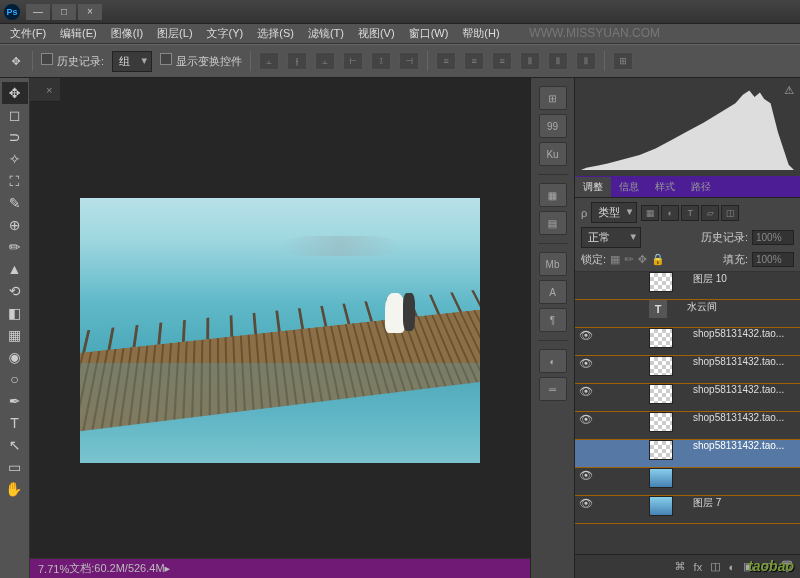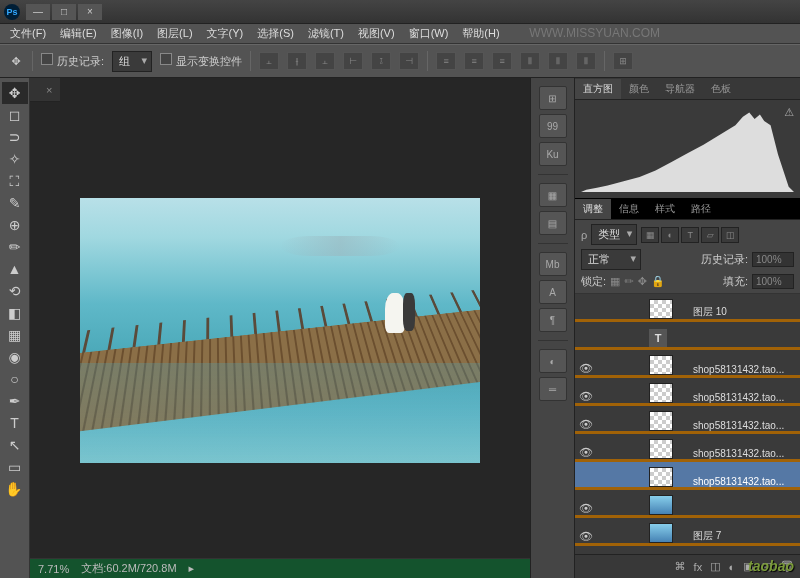--- a/index.html
+++ b/index.html
@@ -26,40 +26,40 @@
 .doc-tab{height:24px;background:#333;display:flex;align-items:center;padding:0 8px;color:#bbb;border-bottom:1px solid #222;width:fit-content}
 .doc-tab .x{margin-left:8px;color:#888}
 .canvas-viewport{flex:1;display:flex;align-items:center;justify-content:center;background:#262626;position:relative}
 .canvas-img{width:400px;height:265px;background:linear-gradient(180deg,#b8e0e8 0%,#a0d8e0 15%,#5fb8c8 40%,#4aa8b8 60%,#5fb8c8 80%,#7fc8d0 100%);position:relative;overflow:hidden}
 .mountains{position:absolute;top:38px;left:50%;width:120px;height:20px;background:linear-gradient(90deg,transparent,#9ab8c0,transparent);border-radius:50%/100%;opacity:.6}
 .pier{position:absolute;top:120px;left:-20px;width:500px;height:90px;transform:perspective(400px) rotateX(35deg) rotateZ(-8deg);background:repeating-linear-gradient(90deg,#8b6f47 0,#8b6f47 6px,#6b4f2f 6px,#6b4f2f 8px)}
 .pier::before{content:"";position:absolute;top:-30px;left:0;right:0;height:30px;background:repeating-linear-gradient(90deg,transparent 0,transparent 22px,#5a4a3a 22px,#5a4a3a 25px)}
 .reflection{position:absolute;bottom:0;left:0;right:0;height:100px;background:linear-gradient(180deg,rgba(100,180,200,.3),rgba(80,160,180,.6));transform:scaleY(-1);opacity:.5}
 .figures{position:absolute;top:95px;right:75px;width:20px;height:40px;background:#f5f5f0;border-radius:40% 40% 20% 20%}
 .figures::after{content:"";position:absolute;left:18px;width:12px;height:38px;background:#3a3a3a;border-radius:30%}
-.statusbar-doc{height:20px;background:#14532d;display:flex;align-items:center;padding:0 8px;gap:12px;color:#bbb;border-top:1px solid #333}
+.statusbar-doc{height:20px;background:#701a75;display:flex;align-items:center;padding:0 8px;color:#bbb;border-top:1px solid #333}
 .right-dock{width:45px;background:#454545;border-left:1px solid #222;border-right:1px solid #222;display:flex;flex-direction:column;align-items:center;padding-top:8px;gap:4px}
 .dock-icon{width:28px;height:24px;background:#555;border:1px solid #333;border-radius:2px;display:flex;align-items:center;justify-content:center;font-size:10px;color:#aaa}
 .dock-sep{width:30px;height:1px;background:#333;margin:4px 0}
 .panels{width:225px;background:#454545;display:flex;flex-direction:column}
 .panel-tabs{height:22px;background:#383838;display:flex;align-items:center;border-bottom:1px solid #222}
 .ptab{padding:3px 8px;color:#999;cursor:pointer;font-size:10px}
 .ptab.active{background:#454545;color:#ddd}
 .histogram{height:98px;background:#3a3a3a;position:relative;padding:6px}
 .hist-svg{width:100%;height:100%}
-.adj-row{height:22px;background:#000000;display:flex;align-items:center;border-bottom:1px solid #222}
+.adj-row{height:22px;background:#4c1d95;display:flex;align-items:center;border-bottom:1px solid #222}
 .layers-panel{flex:1;display:flex;flex-direction:column;background:#454545;overflow:hidden}
 .layer-controls{padding:4px 6px;display:flex;flex-direction:column;gap:4px;border-bottom:1px solid #333}
 .lc-row{display:flex;align-items:center;gap:4px}
 .lc-row .select{flex:0 0 auto}
 .filter-icons{display:flex;gap:2px}
 .filter-icons span{width:18px;height:16px;background:#3a3a3a;border:1px solid #222;display:flex;align-items:center;justify-content:center;font-size:9px;color:#888}
 .sm-input{width:42px;background:#333;border:1px solid #222;color:#888;padding:1px 3px;font-size:10px}
 .layer-list{flex:1;overflow:auto;background:#3a3a3a}
-.layer{height:28px;display:flex;align-items:flex-end;border-bottom:3px solid #a16207;padding:0 4px;gap:20px}
+.layer{height:28px;display:flex;align-items:flex-start;border-bottom:1px solid #a16207;padding:0 4px;gap:20px}
 .layer.selected{background:#5578a5}
 .eye{width:14px;height:14px;color:#ccc;font-size:11px;display:flex;align-items:center;justify-content:center}
 .thumb{width:24px;height:20px;background:#fff;border:1px solid #222;background-image:repeating-conic-gradient(#ccc 0 25%,#fff 0 50%);background-size:8px 8px}
 .thumb.img{background:linear-gradient(#87ceeb,#4682b4)}
 .layer-name{color:#ddd;font-size:10px;flex:1;white-space:nowrap;overflow:hidden;text-overflow:ellipsis}
 .layer.selected .layer-name{color:#fff}
 .type-icon{width:18px;height:18px;background:#555;display:flex;align-items:center;justify-content:center;font-size:11px;font-weight:bold;color:#ddd}
 .panel-footer{height:24px;background:#383838;display:flex;align-items:center;justify-content:flex-end;padding:0 6px;gap:8px;border-top:1px solid #222}
 .pf-icon{color:#aaa;font-size:11px}
 .watermark{position:absolute;bottom:4px;right:6px;color:#7a9a3a;font-weight:bold;font-size:14px;text-shadow:1px 1px 1px #000;font-style:italic}
@@ -145,21 +145,21 @@
     <div class="canvas-viewport">
       <div class="canvas-img">
         <div class="mountains"></div>
         <div class="pier"></div>
         <div class="figures"></div>
         <div class="reflection"></div>
       </div>
     </div>
     <div class="statusbar-doc">
       <span>7.71%</span>
-      <span>文档:60.2M/720.8M</span>
+      <span>文档:60.2M/526.4M</span>
       <span>▸</span>
     </div>
   </div>
 
   <div class="right-dock">
       <div class="dock-icon">⊞</div>
       <div class="dock-icon">99</div>
       <div class="dock-icon">Ku</div>
       <div class="dock-sep"></div>
       <div class="dock-icon">▦</div>
@@ -167,26 +167,20 @@
       <div class="dock-sep"></div>
       <div class="dock-icon">Mb</div>
       <div class="dock-icon">A</div>
       <div class="dock-icon">¶</div>
       <div class="dock-sep"></div>
       <div class="dock-icon">◐</div>
       <div class="dock-icon">═</div>
     </div>
 
   <div class="panels">
-    <div class="panel-tabs" id="hist-tabs">
-        <span class="ptab active">直方图</span>
-        <span class="ptab">颜色</span>
-        <span class="ptab">导航器</span>
-        <span class="ptab">色板</span>
-      </div>
     <div class="histogram">
       <svg class="hist-svg" viewBox="0 0 200 80" preserveAspectRatio="none">
         <path d="M0,80 L5,78 L15,76 L25,74 L40,70 L55,66 L70,60 L85,52 L100,44 L115,36 L125,30 L135,24 L145,18 L152,10 L158,6 L163,12 L168,8 L172,14 L178,18 L185,45 L195,75 L200,80 Z" fill="#ddd"></path>
       </svg>
       <span style="position:absolute;top:6px;right:6px;color:#aaa">⚠</span>
     </div>
     <div class="adj-row" id="adj-tabs">
         <span class="ptab active">调整</span>
         <span class="ptab">信息</span>
         <span class="ptab">样式</span>
@@ -226,20 +220,21 @@
           <div class="layer">
             <span class="eye"></span>
             <span style="width: 16px;"></span>
             <span class="thumb"></span>
             <span class="layer-name">图层 10</span>
           </div>
           <div class="layer">
             <span class="eye"></span>
             <span style="width: 16px;"></span>
             <span class="type-icon">T</span>
+            <span class="layer-name">水云间</span>
           </div>
           <div class="layer">
             <span class="eye">👁</span>
             <span style="width: 16px;"></span>
             <span class="thumb"></span>
             <span class="layer-name">shop58131432.tao...</span>
           </div>
           <div class="layer">
             <span class="eye">👁</span>
             <span style="width: 16px;"></span>

